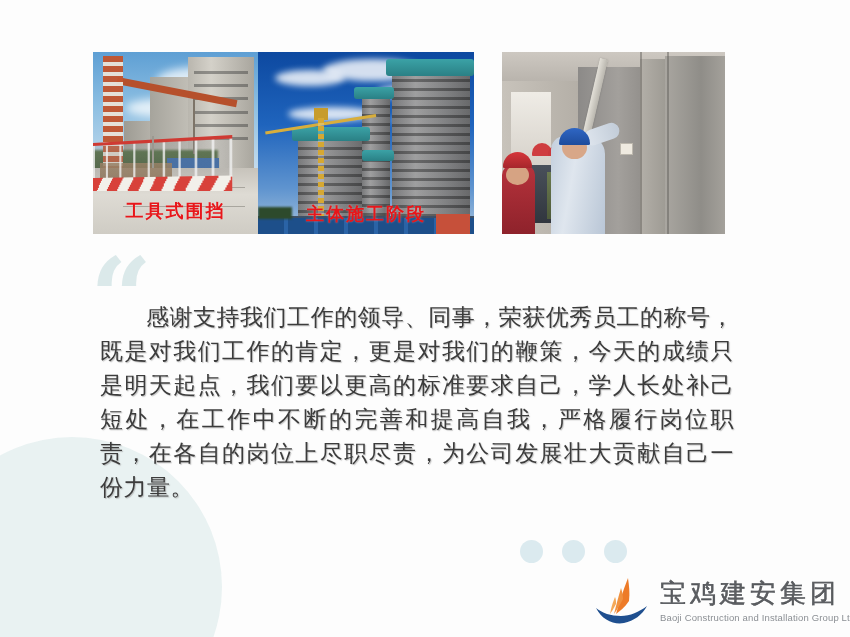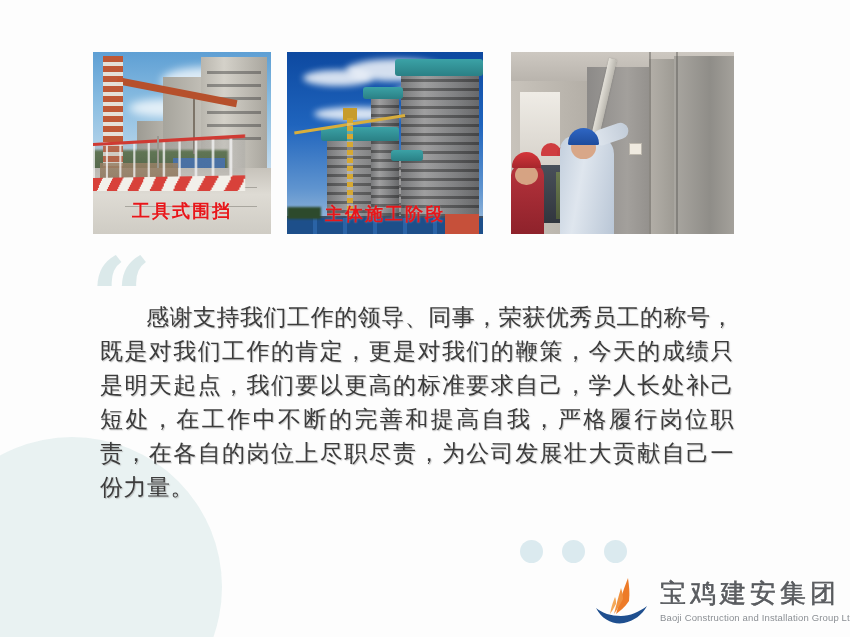--- a/index.html
+++ b/index.html
@@ -68,22 +68,22 @@
     height: 182px;
     display: flex;
     z-index: 2;
   }
   .photo {
     position: relative;
     height: 182px;
     overflow: hidden;
     flex: 0 0 auto;
   }
-  .photo-1 { width: 178px; margin-right: 16px; }
-  .photo-2 { width: 196px; margin-right: 28px; }
+  .photo-1 { width: 165px; margin-right: 0; }
+  .photo-2 { width: 216px; margin-right: 28px; }
   .photo-3 { width: 223px; }
 
   .photo-scene { position: absolute; inset: 0; overflow: hidden; }
 
   .photo-caption {
     position: absolute;
     left: 0;
     right: 0;
     bottom: 10px;
     text-align: center;

